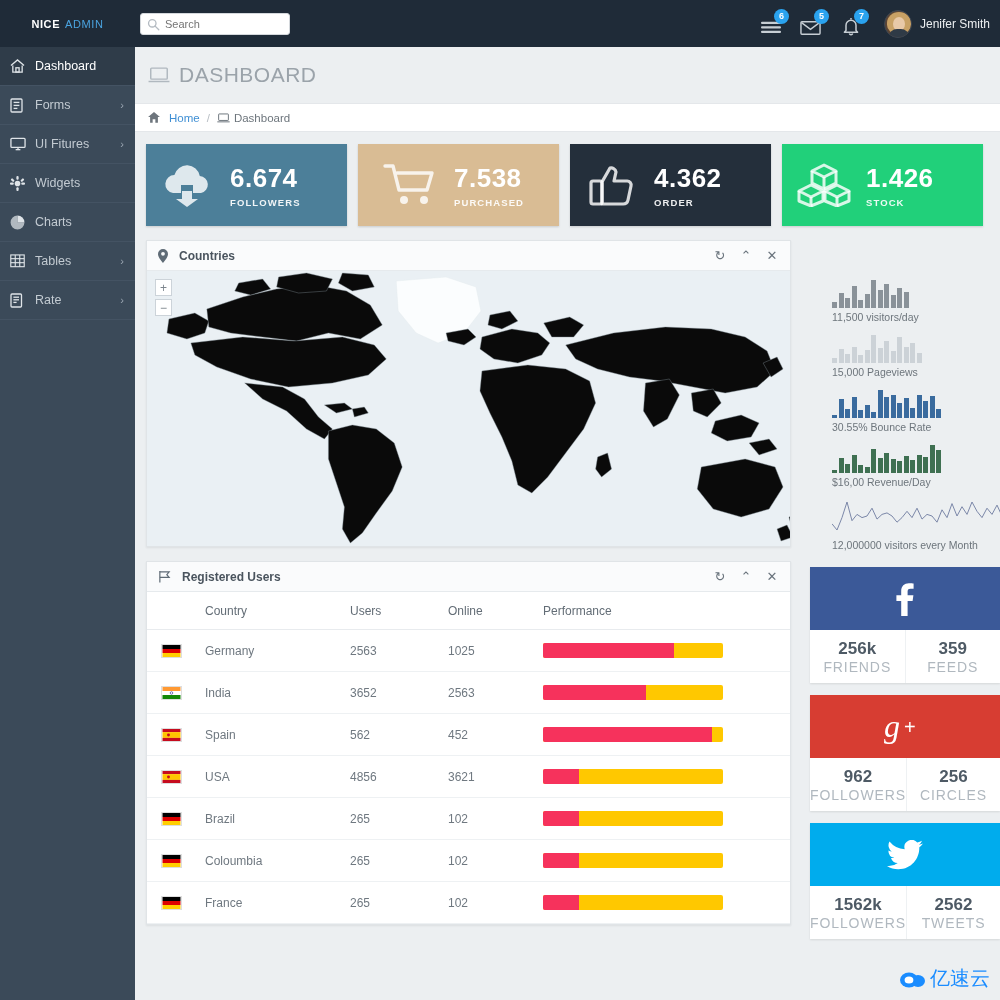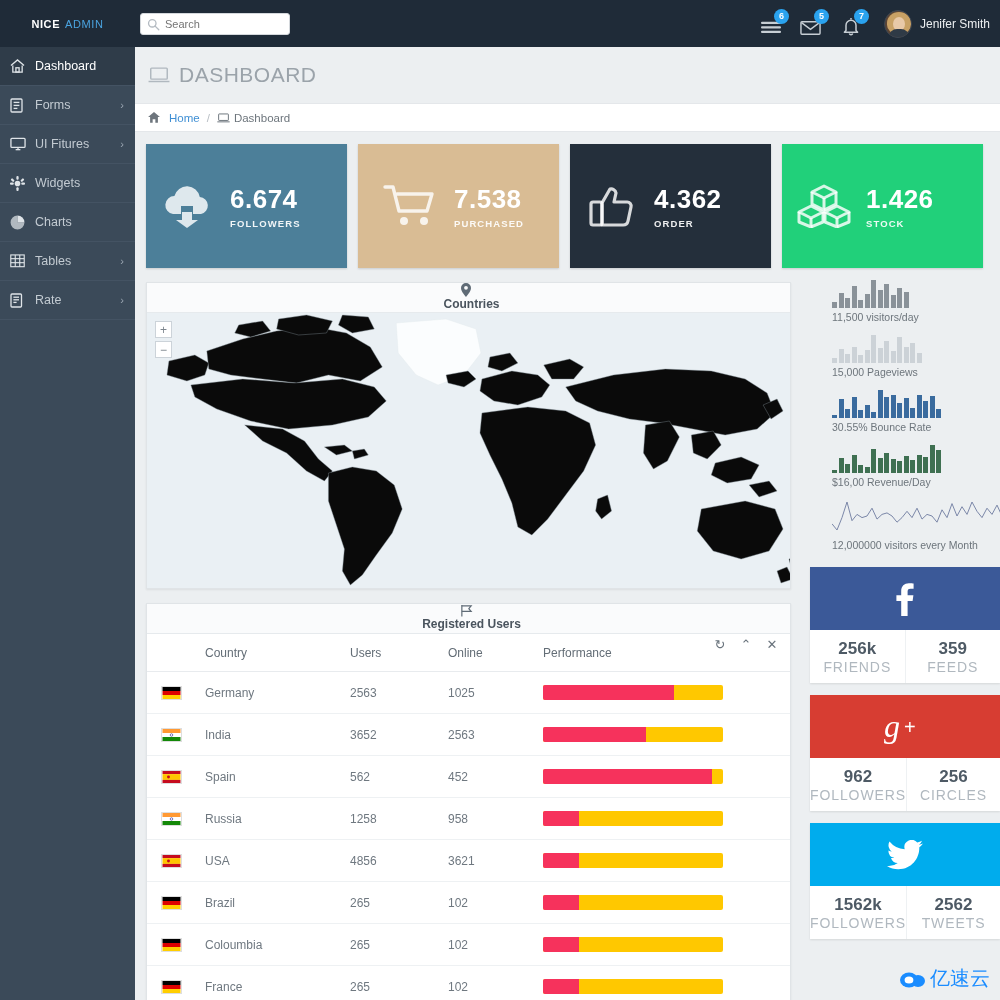--- a/index.html
+++ b/index.html
@@ -86,36 +86,36 @@
     padding-left: 13px; font-size: 11.5px; color: #6d757c;
     border-top: 1px solid #e4e7ea; border-bottom: 1px solid #e4e7ea;
   }
   .breadcrumb .home { color: #3f8fd4; margin-left:5px; }
   .breadcrumb .sep { margin: 0 7px; color: #b7bdc3; }
   .breadcrumb .ico { display:flex; color:#6d757c; margin-right: 4px;}
 
   
   .cards { display: flex; gap: 11px; padding: 12px 0 0 11px; }
   .card {
-    width: 201px; height: 124px; display: flex; align-items: center;
+    width: 201px; height: 82px; display: flex; align-items: center;
     box-shadow: 0 1px 2px rgba(0,0,0,.15);
   }
   .card .c-ico { width: 84px; display:flex; align-items:center; justify-content:center;
     color: rgba(255,255,255,.82); }
   .card .c-txt { color: #fff; }
   .card .c-num { font-size: 26px; font-weight: 600; letter-spacing: .5px; }
   .card .c-lbl { font-size: 9.5px; letter-spacing: 1.1px; margin-top: 3px;
     font-weight: 600; opacity: .92; }
 
   
   .panel { margin: 14px 0 0 11px; background: #fff; border: 1px solid #e0e4e7;
     box-shadow: 0 1px 2px rgba(0,0,0,.07); }
   .panel-head {
     height: 30px; display: flex; align-items: center; padding: 0 5px 0 11px;
-    border-bottom: 1px solid #e6eaed; background: #fafbfc; flex-direction: column;
+    border-bottom: 1px solid #e6eaed; background: #fafbfc;
   }
   .panel-head .p-ico { color: #5f6b76; display:flex; margin-right: 11px; }
   .panel-title { font-size: 12px; color: #4a545e; font-weight: 600; }
   .panel-tools { margin-left: auto; display: flex; align-items: center; }
   .p-tool { width: 26px; height: 26px; display: flex; align-items: center;
     justify-content: center; color: #6a747d; font-size: 13px; }
 
   
   .map-body { height: 275px; background: #eaf0f4; position: relative; overflow: hidden; }
   .map-zoom { position: absolute; left: 8px; top: 8px; z-index: 5; }
@@ -522,36 +522,20 @@
                   <rect y="3.6" width="21" height="6.8" fill="#ffc400"></rect>
                   <rect y="10.4" width="21" height="3.6" fill="#c60b1e"></rect>
                   <circle cx="7" cy="7" r="1.7" fill="#c60b1e"></circle>
                 </svg></span></td>
             <td class="col-country">Spain</td>
             <td class="col-users">562</td>
             <td class="col-online">452</td>
             <td>
               <div class="perf-bar">
                 <div class="perf-red" style="width:94%"></div>
-              </div>
-            </td>
-          </tr>
-          <tr>
-            <td class="col-flag"><span><svg class="flag" viewBox="0 0 21 14">
-                  <rect width="21" height="4.67" fill="#ff9933"></rect>
-                  <rect y="4.67" width="21" height="4.67" fill="#ffffff"></rect>
-                  <rect y="9.34" width="21" height="4.66" fill="#138808"></rect>
-                  <circle cx="10.5" cy="7" r="1.5" fill="none" stroke="#000080" stroke-width="0.6"></circle>
-                </svg></span></td>
-            <td class="col-country">Russia</td>
-            <td class="col-users">1258</td>
-            <td class="col-online">958</td>
-            <td>
-              <div class="perf-bar">
-                <div class="perf-red" style="width:20%"></div>
               </div>
             </td>
           </tr>
           <tr>
             <td class="col-flag"><span><svg class="flag" viewBox="0 0 21 14">
                   <rect width="21" height="3.6" fill="#c60b1e"></rect>
                   <rect y="3.6" width="21" height="6.8" fill="#ffc400"></rect>
                   <rect y="10.4" width="21" height="3.6" fill="#c60b1e"></rect>
                   <circle cx="7" cy="7" r="1.7" fill="#c60b1e"></circle>
                 </svg></span></td>

